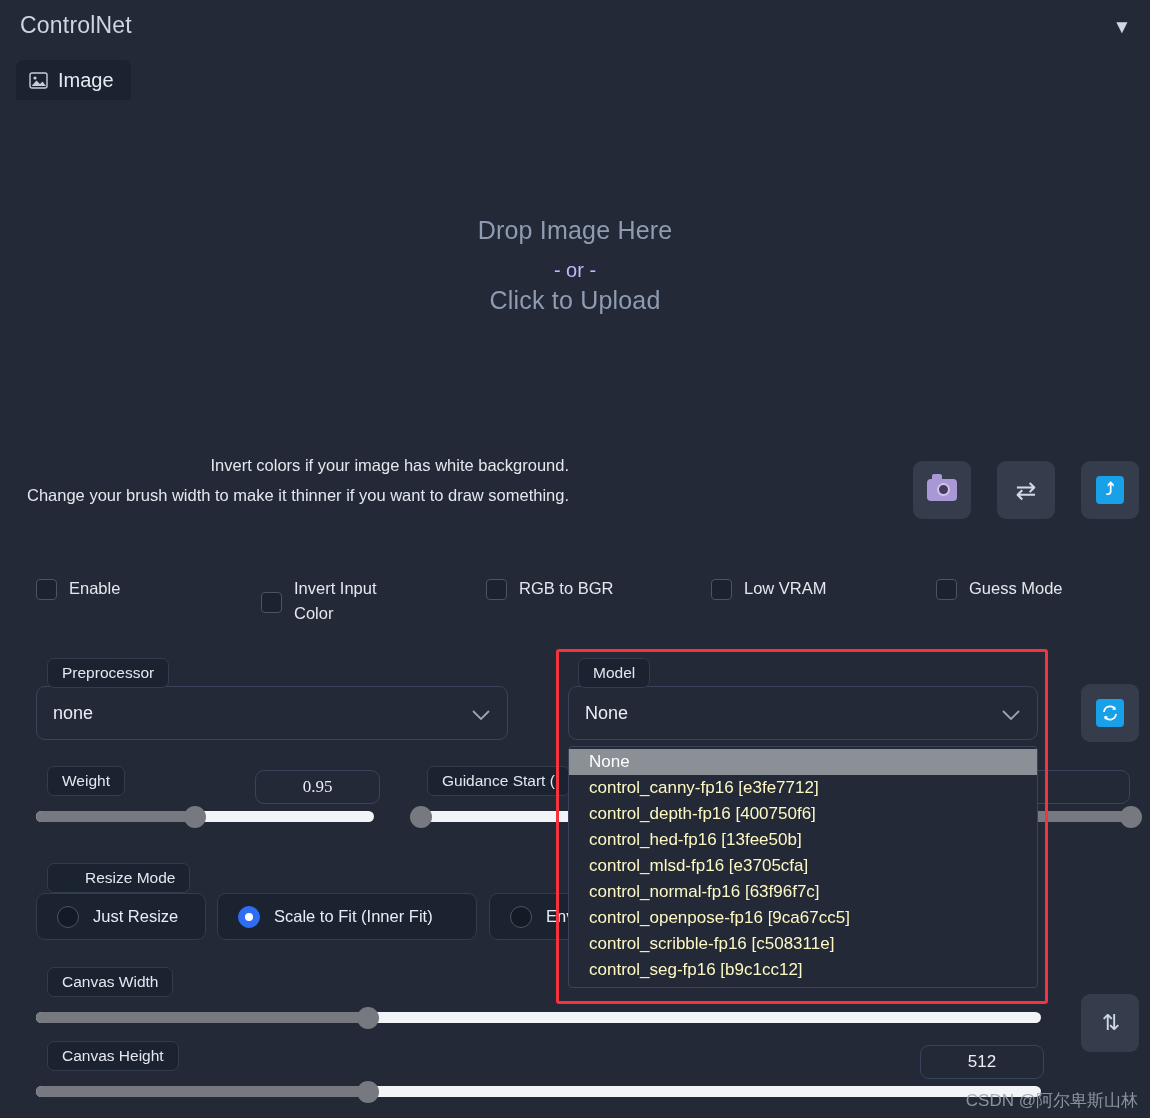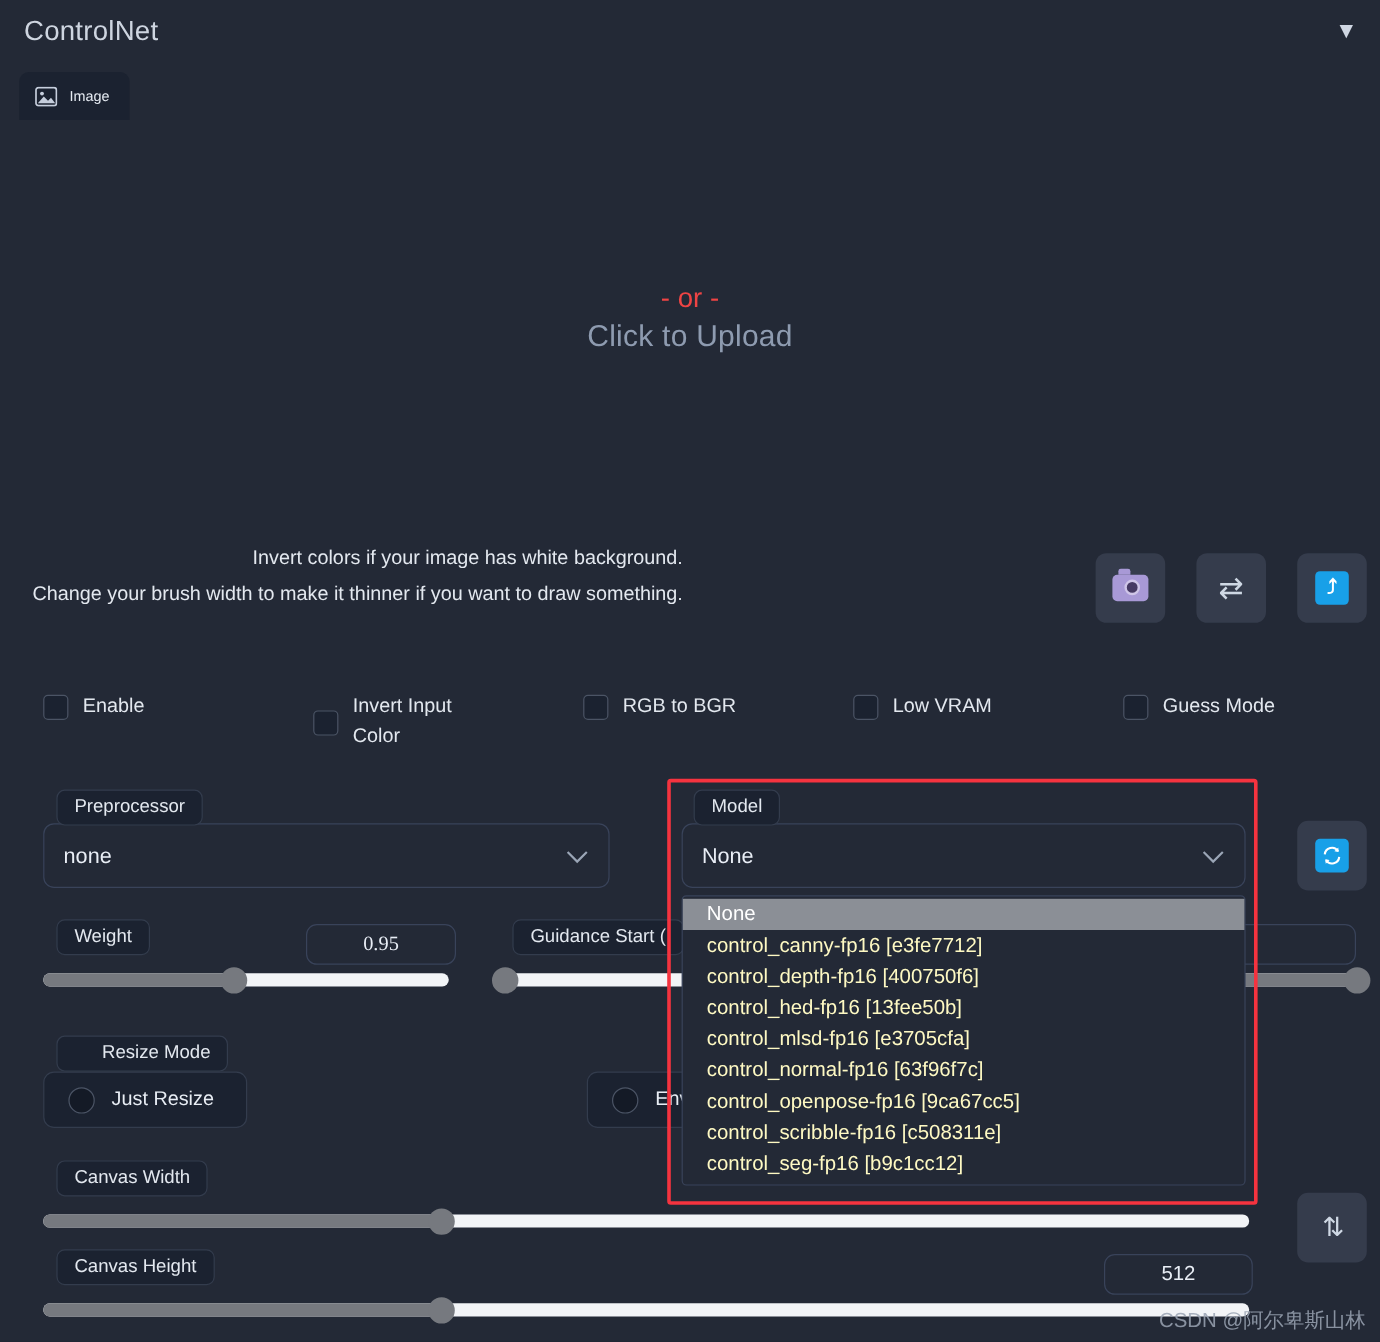--- a/index.html
+++ b/index.html
@@ -55,21 +55,21 @@
     height: 40px;
   }
   .tab {
     display: flex;
     align-items: center;
     gap: 10px;
     height: 40px;
     padding: 0 17px 0 13px;
     background: #1b2230;
     border-radius: 8px 8px 0 0;
-    font-size: 12px;
+    font-size: 20px;
     color: #e6ebf2;
     cursor: pointer;
     box-sizing: border-box;
   }
   .tab-icon {
     width: 19px; height: 17px;
     display: inline-block;
     position: relative;
   }
   .tab-icon svg { display:block; }
@@ -85,22 +85,22 @@
     justify-content: center;
     cursor: pointer;
   }
   .drop-line1 {
     font-size: 25px;
     color: #8e9bb0;
     margin-bottom: 14px;
     letter-spacing: .2px;
   }
   .drop-or {
-    font-size: 23px;
-    color: #ef4444;
+    font-size: 20px;
+    color: #c4b5fd;
     margin-bottom: 4px;
   }
   .drop-line2 {
     font-size: 25px;
     color: #8e9bb0;
     letter-spacing: .2px;
   }
 
   
   .infotext {
@@ -418,20 +418,21 @@
           <rect x="1" y="1" width="17" height="15" rx="2" fill="none" stroke="#c6cedc" stroke-width="1.4"></rect>
           <circle cx="6" cy="6" r="1.6" fill="#c6cedc"></circle>
           <path d="M2.5 14 L7.5 8.5 L11 12 L13.5 9.5 L17 14 Z" fill="#c6cedc"></path>
         </svg>
       </span>
       <span>Image</span>
     </div>
   </div>
 
   <div class="droparea">
+    <div class="drop-line1">Drop Image Here</div>
     <div class="drop-or">- or -</div>
     <div class="drop-line2">Click to Upload</div>
   </div>
 
   <div class="infotext">
     <div>Invert colors if your image has white background.</div>
     <div>Change your brush width to make it thinner if you want to draw something.</div>
   </div>
 
   <div class="iconbtn" id="btn-camera">
@@ -527,20 +528,24 @@
   <div class="track" id="track-gend-left">
     <div class="fill" style="width:100%"></div>
     <div class="thumb" style="left:100%"></div>
   </div>
 
   <div class="chip" id="chip-resize">Resize Mode</div>
   <div class="radiobox" id="rb-just">
     <span class="radio"></span>
     <span>Just Resize</span>
   </div>
+  <div class="radiobox" id="rb-scale">
+    <span class="radio on"></span>
+    <span>Scale to Fit (Inner Fit)</span>
+  </div>
   <div class="radiobox" id="rb-env">
     <span class="radio"></span>
     <span>Env</span>
   </div>
 
   <div class="chip" id="chip-cw">Canvas Width</div>
   <div class="track" id="track-cw">
     <div class="fill" style="width:33%"></div>
     <div class="thumb" style="left:33%"></div>
   </div>

